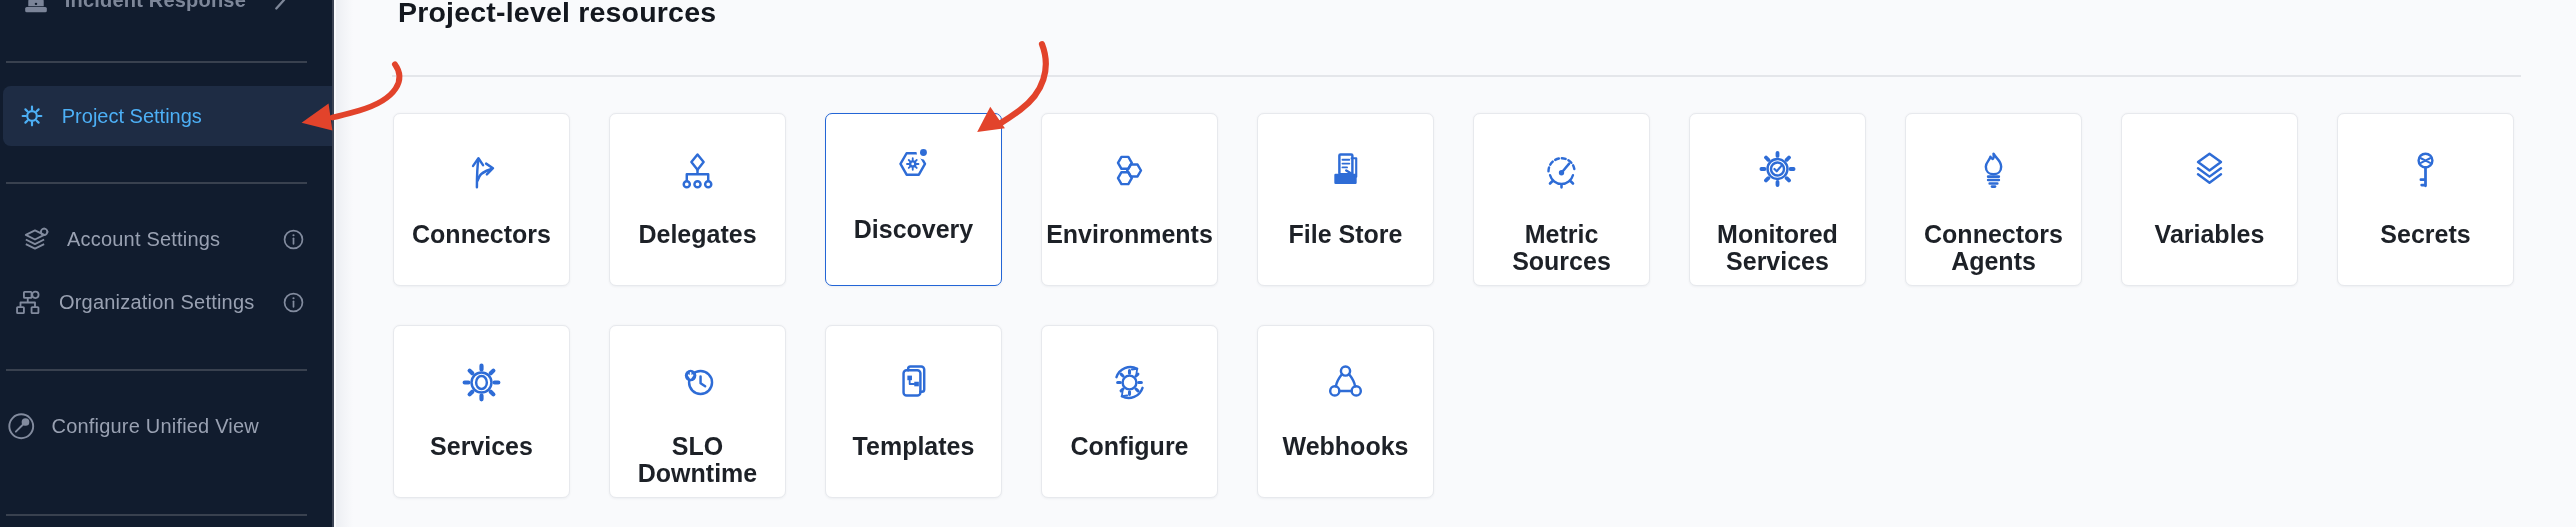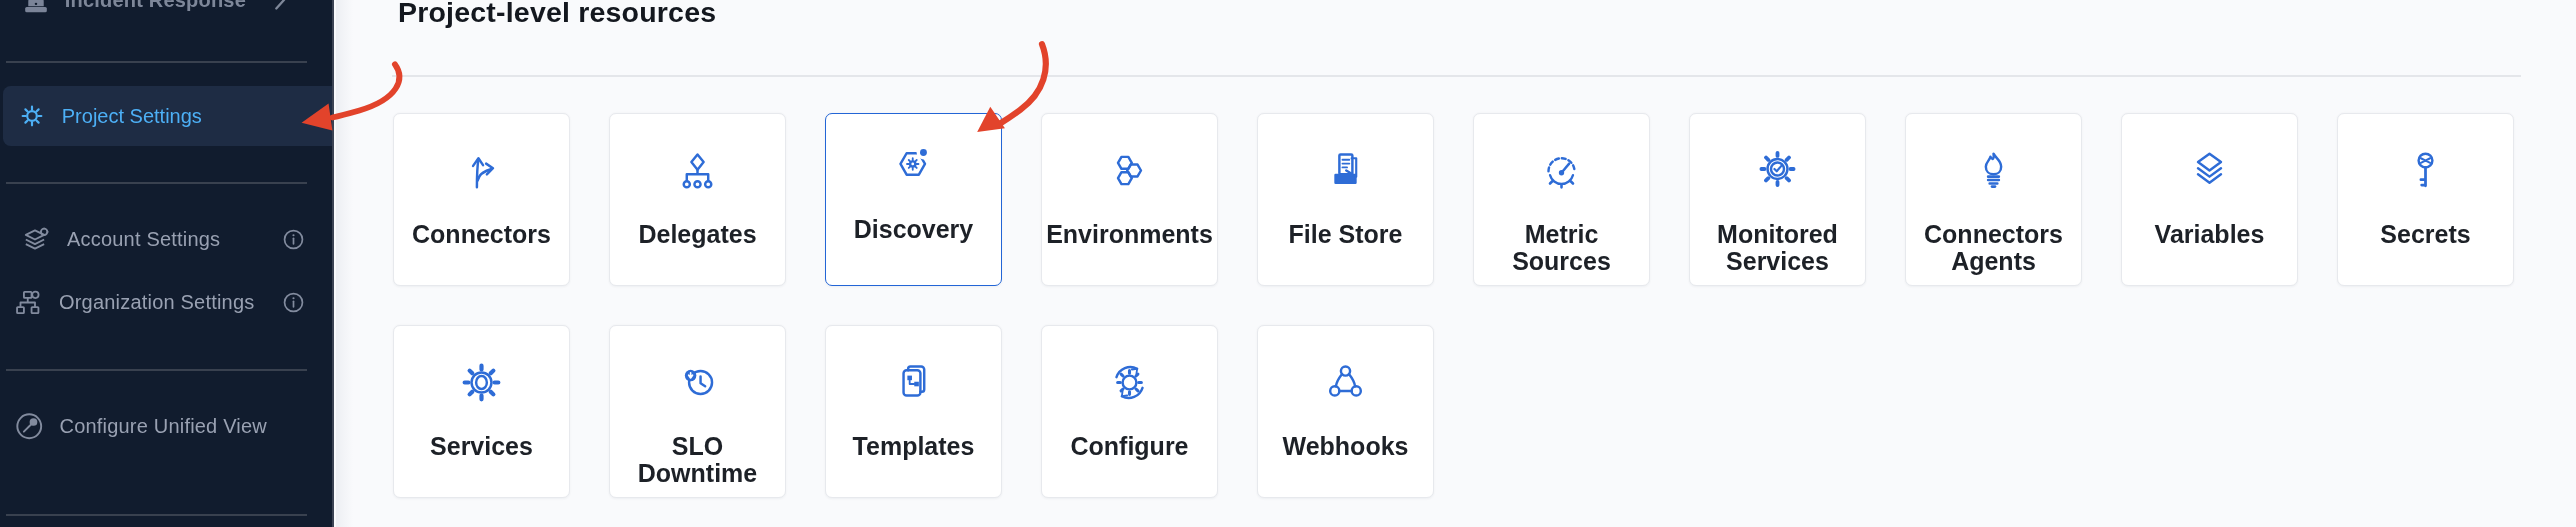--- a/index.html
+++ b/index.html
@@ -17,21 +17,21 @@
   .sidebar{position:absolute;left:0;top:0;width:334px;height:528px;background:var(--sidebar-bg);border-right:2.3px solid #3c4454;overflow:hidden;}
   .side-row{position:absolute;left:0;width:334px;display:flex;align-items:center;}
   .side-row .lbl{font-size:20px;color:var(--sidebar-text);letter-spacing:0.2px;}
   .row-incident{top:-28px;height:56px;padding:0 48px 0 18.5px;gap:12.3px;}
   .row-incident .lbl{color:#7e8799;font-weight:bold;}
   .row-incident .chev{margin-left:auto;color:#7e8799;}
   .selected-item{position:absolute;left:3.1px;top:86px;width:357px;height:60px;background:var(--selected-bg);border-radius:7.7px;display:flex;align-items:center;padding:0 15.4px 0 14.7px;gap:16px;cursor:pointer;}
   .selected-item .lbl{color:var(--accent-blue);font-size:20px;font-weight:500;}
   .row-account{top:208px;height:62px;padding:0 38px 0 14px;gap:16px;margin-left:8px;}
   .row-org{top:271px;height:62px;padding:0 30px 0 14px;gap:16px;}
-  .row-configure{top:395px;height:62px;padding:0 38px 0 15px;gap:16px;}
+  .row-configure{top:395px;height:62px;padding:0 38px 0 7px;gap:16px;}
   .info-ic{margin-left:auto;flex:none;}
   .s-divider{position:absolute;left:6.2px;width:301px;height:1.5px;background:var(--divider);}
   .ic{flex:none;display:flex;align-items:center;justify-content:center;}
 
   
   .main{position:absolute;left:336px;top:0;right:0;height:528px;}
   .left-strip{position:absolute;left:0;top:0;width:17px;height:528px;background:linear-gradient(to right,#edeff3,#f9fafc);}
   .page-title{position:absolute;left:62px;top:-3.9px;font-size:28.5px;font-weight:bold;color:var(--title-color);letter-spacing:0.2px;}
   .m-divider{position:absolute;left:56px;top:75px;width:2129px;height:1.5px;background:var(--main-divider);}
   .cards-row{position:absolute;left:57px;display:flex;gap:39px;}

